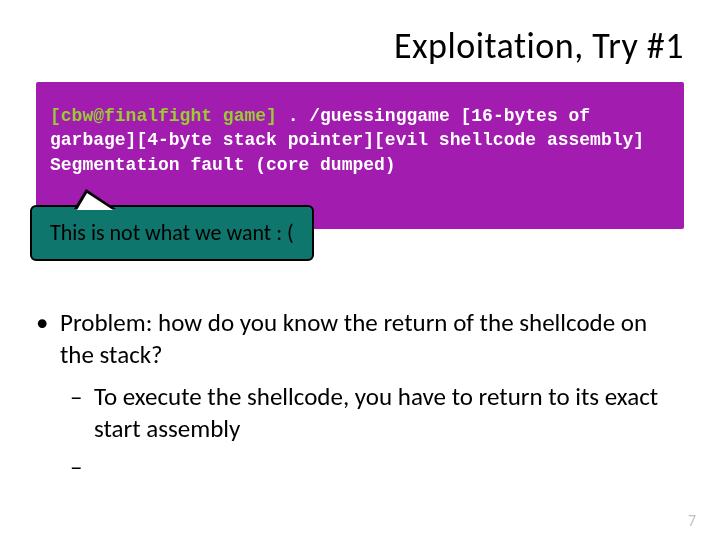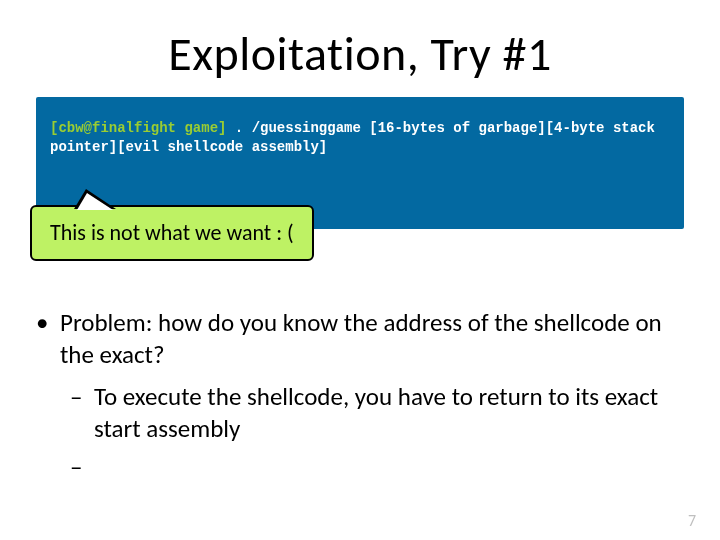--- a/index.html
+++ b/index.html
@@ -1,29 +1,29 @@
 <!DOCTYPE html>
 <html><head>
 <meta charset="utf-8">
 <style>
   * { box-sizing: border-box; margin: 0; padding: 0; }
   html, body { width: 720px; height: 540px; font-family: Calibri, Arial, sans-serif; background: #fff; color: #000; }
   .slide { position: relative; width: 720px; height: 540px; padding: 18px 36px 0 36px; }
-  .title { font-size: 48px; font-weight: 400; text-align: center; margin: 6px 0 14px 0; letter-spacing: 0.5px; }
+  .title { font-size: 36px; font-weight: 400; text-align: right; margin: 6px 0 14px 0; letter-spacing: 0.5px; }
   .term {
-    background: #0369a1; color: #fff; font-family: "Courier New", Courier, monospace;
-    font-weight: bold; font-size: 14px; line-height: 1.35; padding: 22px 14px 72px 14px;
+    background: #a21caf; color: #fff; font-family: "Courier New", Courier, monospace;
+    font-weight: bold; font-size: 18px; line-height: 1.35; padding: 22px 14px 52px 14px;
     border-radius: 2px; position: relative; width: 100%;
   }
   .term .prompt { color: #9acd32; }
   .term .cmd { color: #fff; }
   .callout-wrap { position: relative; height: 74px; }
   .callout {
     position: absolute; top: -24px; left: -6px;
-    background: #bef264; border: 2px solid #000; border-radius: 6px;
+    background: #0f766e; border: 2px solid #000; border-radius: 6px;
     padding: 14px 18px 14px 18px; font-size: 22px; line-height: 1.1;
   }
   .callout::after {
     content: ""; position: absolute; top: -18px; left: 42px;
     width: 0; height: 0; border-left: 12px solid transparent;
     border-right: 30px solid transparent; border-bottom: 20px solid #000;
   }
   .callout::before {
     content: ""; position: absolute; top: -14px; left: 45px;
     width: 0; height: 0; border-left: 10px solid transparent;
@@ -39,32 +39,33 @@
 </head>
 <body>
 
 <div class="slide">
 
   <h1 class="title">Exploitation, Try #1</h1>
 
   <div class="term">
     <span class="prompt">[cbw@finalfight game]</span>
     <span class="cmd">. /guessinggame [16-bytes of garbage][4-byte stack pointer][evil shellcode assembly]</span><br>
+    <span class="cmd">Segmentation fault (core dumped)</span>
   </div>
 
   <div class="callout-wrap">
     <div class="callout">
       <span>This is not what we want : (</span>
     </div>
   </div>
 
   <div class="bullets">
     <div class="b1">
       <span class="dot">•</span>
-      <span>Problem: how do you know the address of the shellcode on the exact?</span>
+      <span>Problem: how do you know the return of the shellcode on the stack?</span>
     </div>
     <div class="b2">
       <span class="dash">–</span>
       <span>To execute the shellcode, you have to return to its exact start assembly</span>
     </div>
     <div class="b2">
       <span class="dash">–</span>
     </div>
   </div>
 

